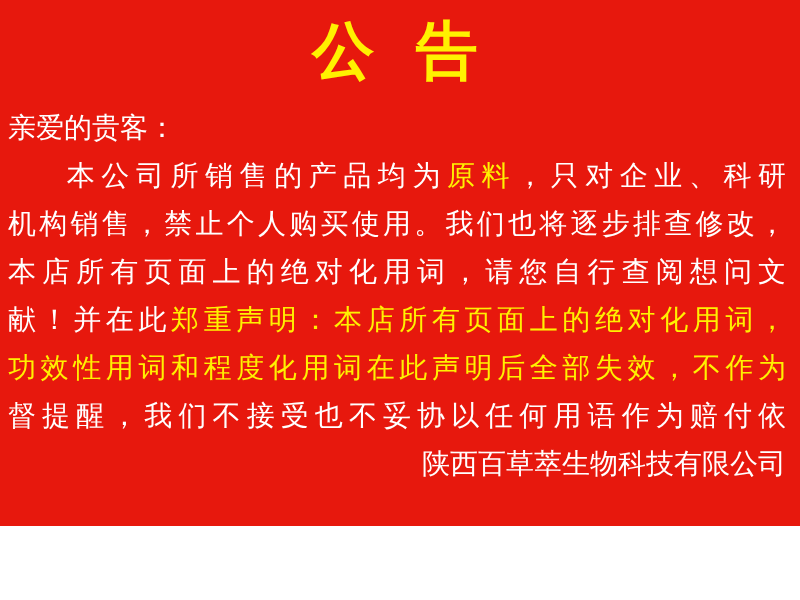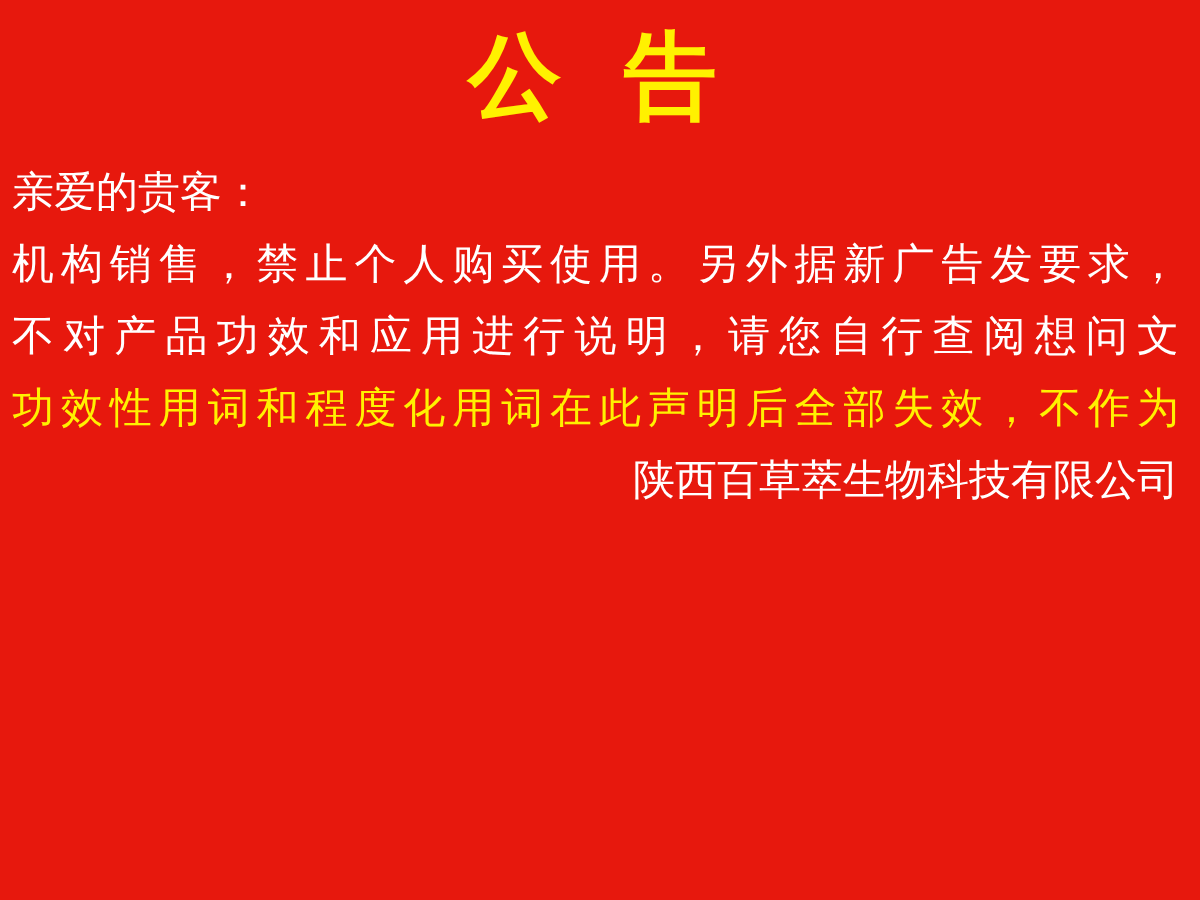--- a/index.html
+++ b/index.html
@@ -2,21 +2,21 @@
 <html style="--bg: #E7180D; --title: #FFF100; --hl: #FFF100; --body: #FFFFFF;"><head>
 <meta charset="utf-8">
 <style>
   html, body {
     margin: 0;
     padding: 0;
   }
   .notice {
     position: relative;
     width: 800px;
-    height: 600px;
+    height: 526px;
     background: var(--bg, #E7180D);
     overflow: hidden;
     font-family: "DejaVu Sans", "Liberation Sans", sans-serif;
     box-sizing: border-box;
   }
   .title {
     margin: 0;
     height: 102px;
     line-height: 102px;
     text-align: center;
@@ -50,18 +50,21 @@
   .seg-white { color: var(--body, #FFFFFF); }
   .seg-yellow { color: var(--hl, #FFF100); }
 </style>
 </head>
 <body>
 
 <div class="notice">
   <h1 class="title">公 告</h1>
   <div class="body">
       <div class="line align-left"><span class="seg-white">亲爱的贵客：</span></div>
-      <div class="line"><span class="seg-white">机构销售，禁止个人购买使用。另外据新广告发要求，</span></div>
-      <div class="line"><span class="seg-white">不对产品功效和应用进行说明，请您自行查阅想问文</span></div>
+      <div class="line indented"><span class="seg-white">本公司所销售的产品均为</span><span class="seg-yellow">原料</span><span class="seg-white">，只对企业、科研</span></div>
+      <div class="line"><span class="seg-white">机构销售，禁止个人购买使用。我们也将逐步排查修改，</span></div>
+      <div class="line"><span class="seg-white">本店所有页面上的绝对化用词，请您自行查阅想问文</span></div>
+      <div class="line"><span class="seg-white">献！并在此</span><span class="seg-yellow">郑重声明：本店所有页面上的绝对化用词，</span></div>
       <div class="line"><span class="seg-yellow">功效性用词和程度化用词在此声明后全部失效，不作为</span></div>
+      <div class="line"><span class="seg-white">督提醒，我们不接受也不妥协以任何用语作为赔付依</span></div>
       <div class="line align-right"><span class="seg-white">陕西百草萃生物科技有限公司</span></div>
     </div>
 </div>
 
 </body></html>

